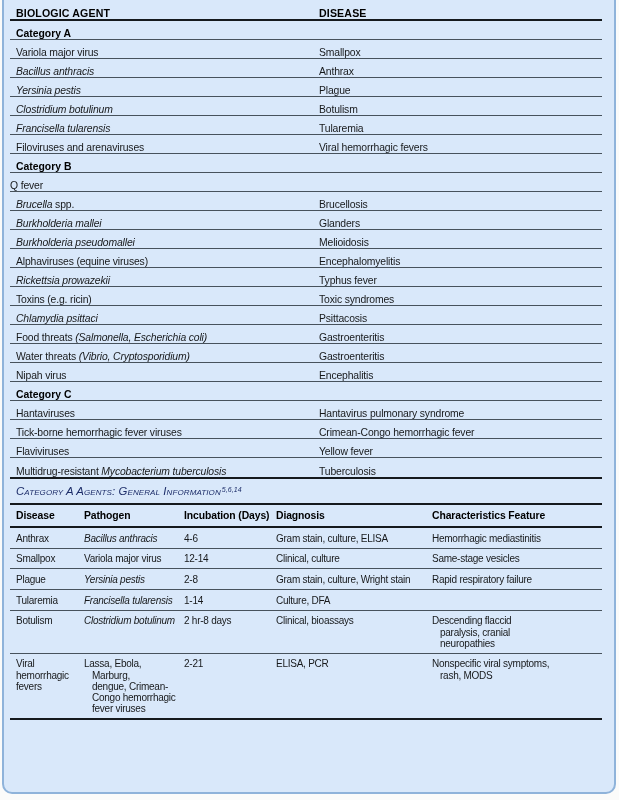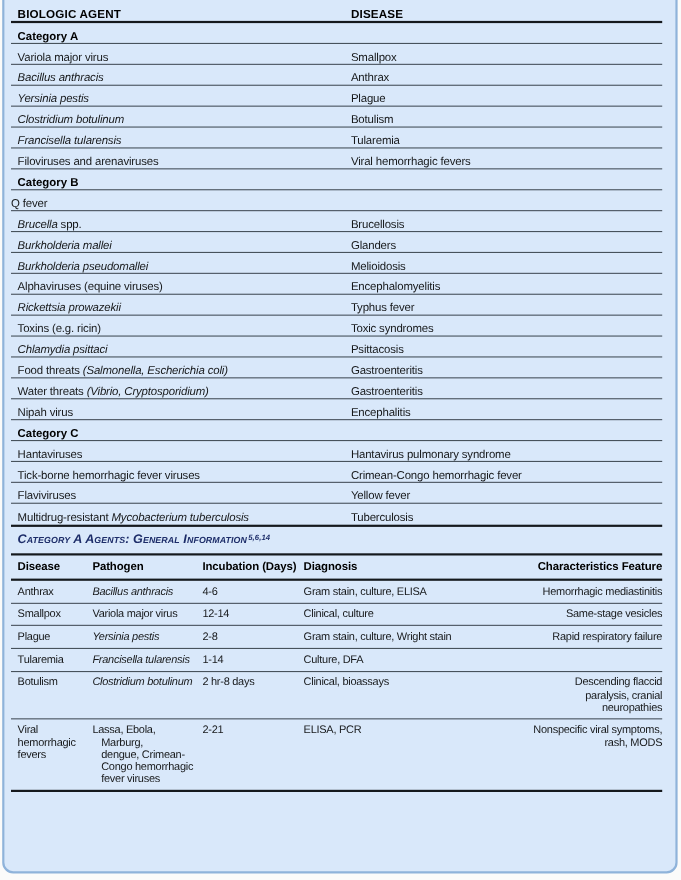--- a/index.html
+++ b/index.html
@@ -11,35 +11,35 @@
     font-size:10.6px;font-weight:bold;color:#000;letter-spacing:.15px;}
   .t1-row{display:flex;align-items:flex-end;height:19px;box-sizing:border-box;
     border-bottom:1.2px solid #47525c;font-size:10.4px;color:#17191b;letter-spacing:-.15px;}
   .t1-row:last-child{border-bottom:none;}
   .t1 .c1{width:309px;padding-left:6px;box-sizing:border-box;white-space:nowrap;}
   .t1 .c2{flex:1;white-space:nowrap;}
   .cat .c1{font-weight:bold;color:#000;letter-spacing:0;}
   .sci{font-style:italic;}
   .section-heading{box-sizing:border-box;height:28px;border-top:2.4px solid #15191d;
     border-bottom:2.4px solid #15191d;display:flex;align-items:center;padding-left:6px;
-    color:#1d2d69;font-weight:bold;font-style:italic;font-variant:small-caps;
+    color:#1d2d69;font-weight:normal;font-style:italic;font-variant:small-caps;
     font-size:11.4px;letter-spacing:.1px;}
   .section-heading sup{font-size:7px;font-variant:normal;line-height:0;margin-left:1px;
     position:relative;top:-1px;}
   .t2-header{display:flex;align-items:center;height:21px;border-bottom:2.2px solid #15191d;
     font-size:10.4px;font-weight:bold;color:#000;letter-spacing:-.1px;}
   .t2-row{display:flex;align-items:flex-start;box-sizing:border-box;
     border-bottom:1.2px solid #47525c;font-size:10px;color:#17191b;letter-spacing:-.25px;
     padding:4.5px 0 4px 0;line-height:11.2px;}
   .t2-row.last{border-bottom:2.6px solid #15191d;}
   .t2 .k1{width:68px;}
   .t2 .k2{width:100px;}
   .t2 .k3{width:92px;}
   .t2 .k4{width:156px;}
-  .t2 .k5{flex:1;text-align:right;}
+  .t2 .k5{flex:1;}
   .t2 .cell{box-sizing:border-box;padding-left:14px;text-indent:-8px;white-space:pre-line;}
   .t2-header .cell{white-space:nowrap;}
   .t2 .k1.cell,.t2-header .k1{padding-left:6px;text-indent:0;}
 </style>
 </head>
 <body>
 
 <div class="panel">
 
   <div class="t1">

